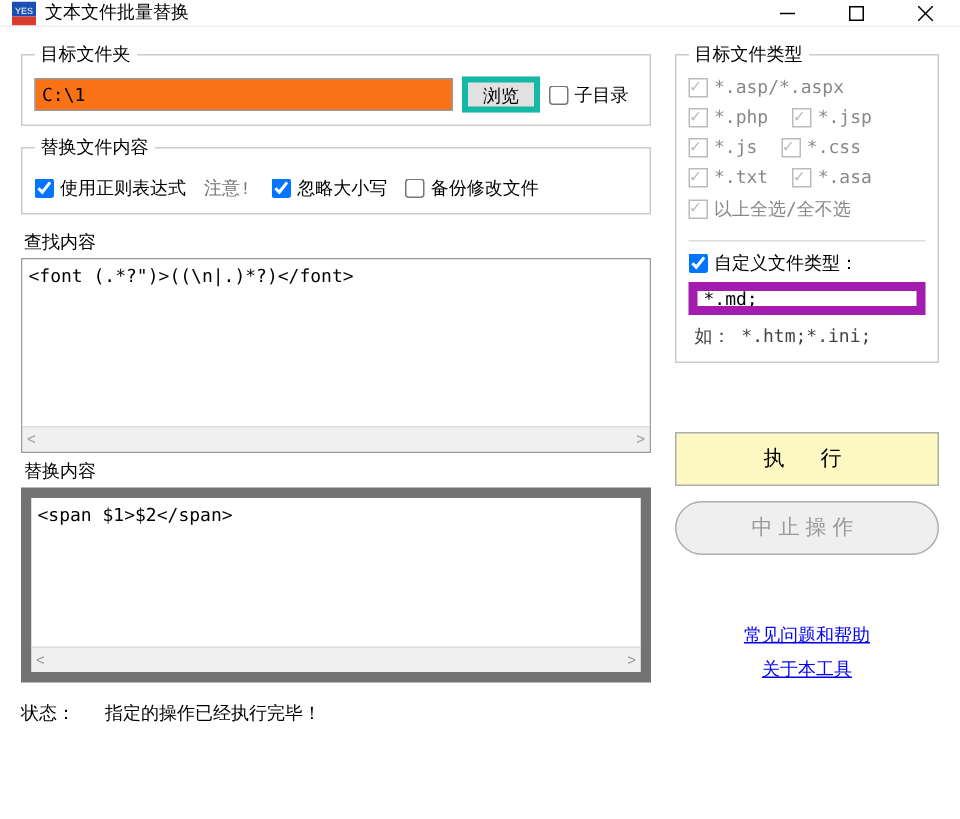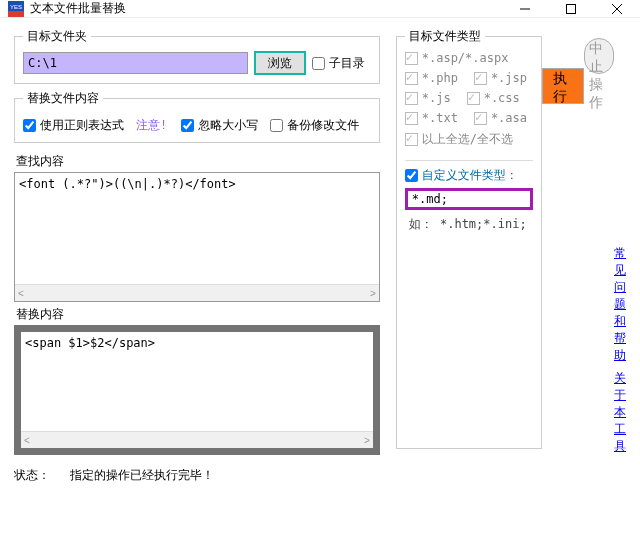--- a/index.html
+++ b/index.html
@@ -38,56 +38,56 @@
     justify-content: center;
     color: #000;
   }
   .content {
     flex: 1;
     padding: 10px 14px 8px 14px;
     display: flex;
     gap: 16px;
   }
   .left { width: 420px; display: flex; flex-direction: column; }
-  .right { flex: 1; display: flex; flex-direction: row; }
+  .right { flex: 1; display: flex; flex-direction: column; }
 
   fieldset {
     border: 1px solid #ccc;
     padding: 6px 8px 8px 8px;
     margin: 0 0 6px 0;
   }
   legend { padding: 0 4px; font-size: 12px; }
 
   .row { display: flex; align-items: center; gap: 6px; }
   input[type="text"].path {
     flex: 1;
     height: 22px;
     font-family: "SimSun", monospace;
     font-size: 12px;
     padding: 2px 4px;
     border: 1px solid #999;
-    background: #c4b5fd;
+    background: #f97316;
   }
   button.btn {
     height: 24px;
     min-width: 52px;
     background: #e1e1e1;
-    border: 2px solid #14b8a6;
+    border: 4px solid #14b8a6;
     font-size: 12px;
     cursor: pointer;
   }
   label.chk, label.rad {
     display: inline-flex;
     align-items: center;
     gap: 4px;
     margin-right: 6px;
     font-size: 12px;
   }
   .option-rows { display: flex; flex-direction: column; gap: 6px; margin-top: 4px; }
-  .warn { color: #8b5cf6; cursor: pointer; font-family: Liberation Mono, monospace; }
+  .warn { color: #737373; cursor: pointer; font-family: Liberation Mono, monospace; }
 
   .section-label { font-size: 12px; margin: 4px 0 2px 2px; }
   .textarea-wrap {
     border: 1px solid #999;
     display: flex;
     flex-direction: column;
     background: #fff;
   }
   .textarea-wrap.focused { border: 7px solid #737373; }
   textarea {
@@ -122,31 +122,31 @@
   .types { display: flex; flex-direction: column; }
   .type-row { display: flex; gap: 10px; }
   .divider { border-top: 1px solid #ddd; margin: 6px 0; }
   .custom-label { display: flex; align-items: center; gap: 4px; margin-bottom: 4px; }
   input.custom {
     width: 100%;
     height: 22px;
     font-family: "SimSun", monospace;
     font-size: 12px;
     padding: 2px 4px;
-    border: 3px solid #a21caf;
+    border: 6px solid #a21caf;
   }
   .hint {
     font-family: "SimSun", monospace;
     font-size: 12px;
     color: #444;
     margin: 6px 0 0 4px;
   }
   .bigbtn {
     height: 36px;
-    background: #f97316;
+    background: #fef9c3;
     border: 1px solid #adadad;
     font-size: 14px;
     letter-spacing: 10px;
     padding-left: 10px;
     margin-top: 40px;
     cursor: pointer;
   }
   .bigbtn.disabled {
     color: #999;
     background: #efefef;
@@ -318,21 +318,21 @@
               <span>*.asa</span>
             </label>
         </div>
         <label class="chk">
             <span class="grey-chk"></span>
             <span>以上全选/全不选</span>
           </label>
         <div class="divider"></div>
         <div class="custom-label">
           <input type="checkbox" checked="" style="">
-          <span style="color:#0369a1;font-family:Liberation Serif, serif;">自定义文件类型：</span>
+          <span style="color:#000000;font-family:Liberation Serif, serif;">自定义文件类型：</span>
         </div>
         <input type="text" class="custom" value="*.md;" style="">
         <div class="hint">如： *.htm;*.ini;</div>
       </fieldset>
 
       <button class="bigbtn">执 行</button>
       <button class="bigbtn disabled" style="margin-top:10px; letter-spacing:4px; padding-left:4px;border-radius:18px;">中止操作</button>
 
       <div class="links">
         <a>常见问题和帮助</a>

